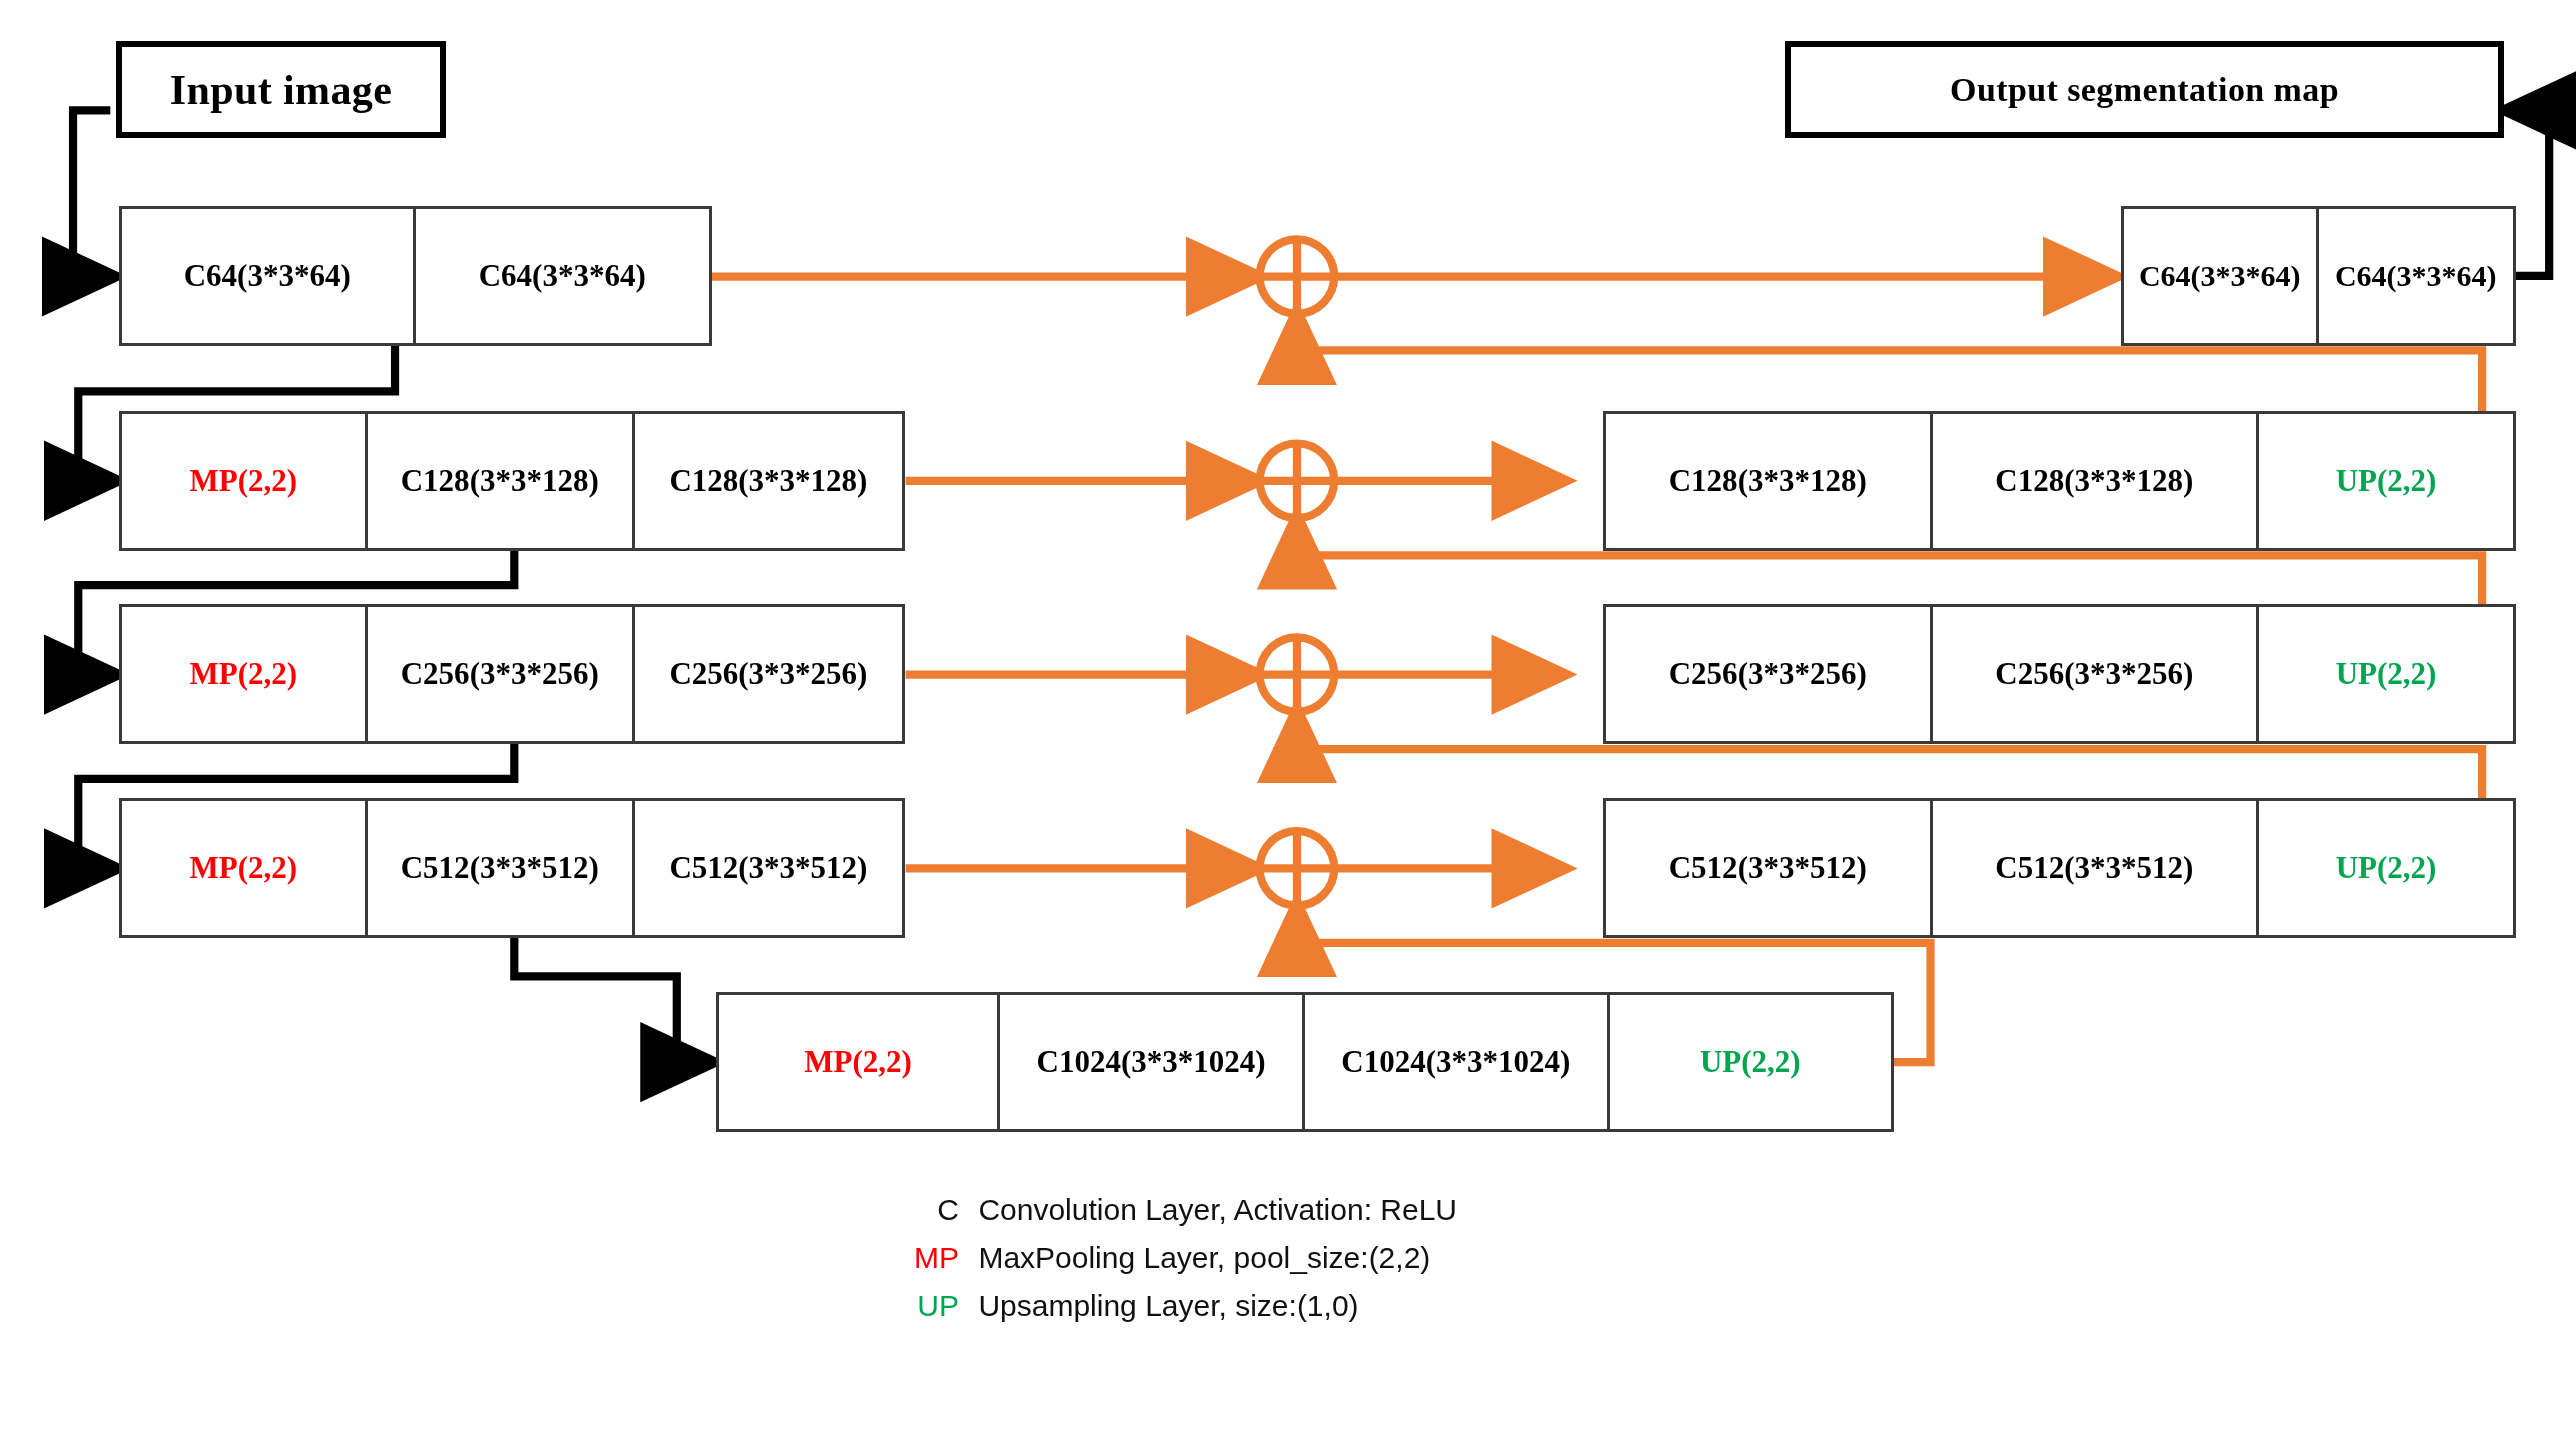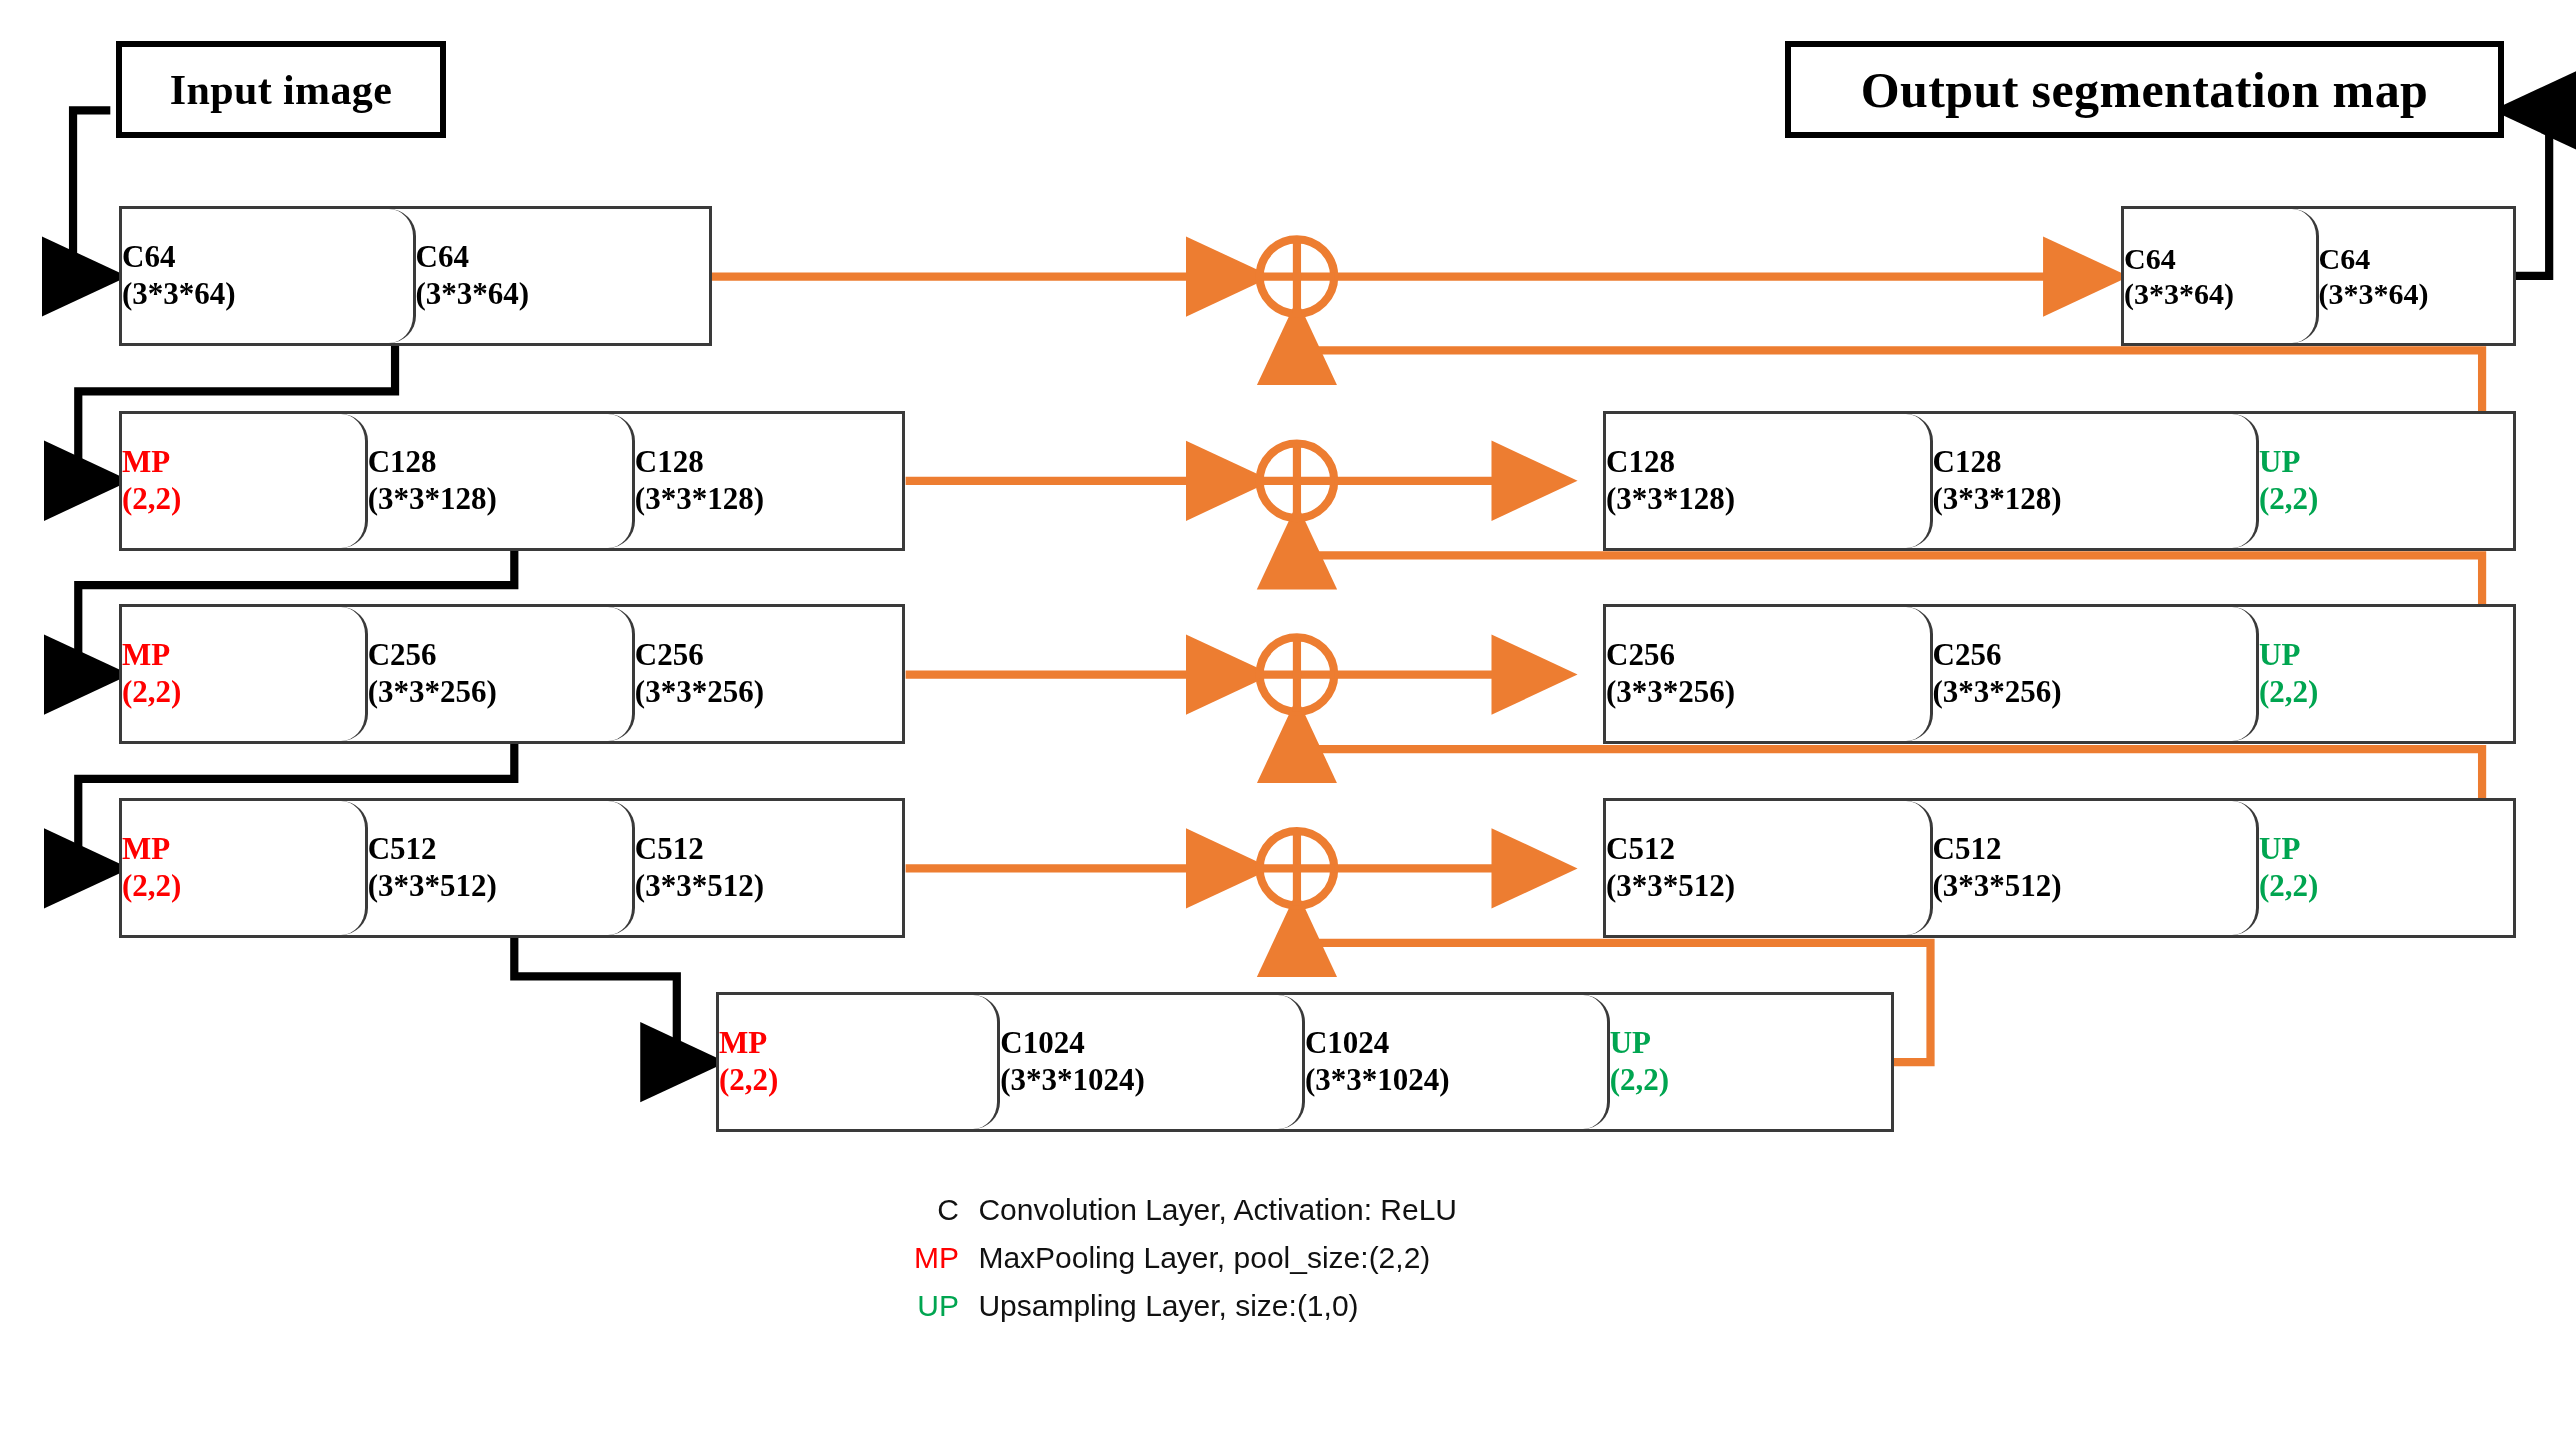--- a/index.html
+++ b/index.html
@@ -41,28 +41,26 @@
     border: 3px solid #3a3a3a;
     background: #ffffff;
     display: flex;
     flex-direction: row;
     z-index: 4;
   }
   .cell {
     box-sizing: border-box;
     border-right: 3px solid #3a3a3a;
     display: flex;
-    flex-direction: column;
-    align-items: flex-start;
+    align-items: center;
     justify-content: center;
     font-weight: bold;
     line-height: 1.18;
     text-align: center;
     background: #ffffff;
-    border-radius: 27px;
   }
   .cell:last-child { border-right: none; }
   .cell .t1 { display:block; }
   .cell .t2 { display:block; }
   .c-conv { color: #000000; }
   .c-mp   { color: #FF0000; }
   .c-up   { color: #00A550; }
 
   
   #legend {
@@ -176,21 +174,21 @@
         <line x1="1690" y1="1165" x2="1790" y2="1165"></line>
         <line x1="1740" y1="1115" x2="1740" y2="1215"></line>
       </g>
     </g>
   </svg>
 
   <div class="endbox" style="left:116px; top:41px; width:330px; height:97px; font-size:42px;">
     <span>Input image</span>
   </div>
 
-  <div class="endbox" style="left:1785px; top:41px; width:719px; height:97px; font-size:50px;">
+  <div class="endbox" style="left:1785px; top:41px; width:719px; height:97px; font-size:34px;">
     <span>Output segmentation map</span>
   </div>
 
   <div class="rowbox" style="left:119px; top:206px; width:593px; height:140px;">
     <div class="cell c-conv" style="width:50%; font-size:31px;">
       <span class="t1">C64</span>
       <span class="t2">(3*3*64)</span>
     </div>
     <div class="cell c-conv" style="width:50%; font-size:31px;">
       <span class="t1">C64</span>

